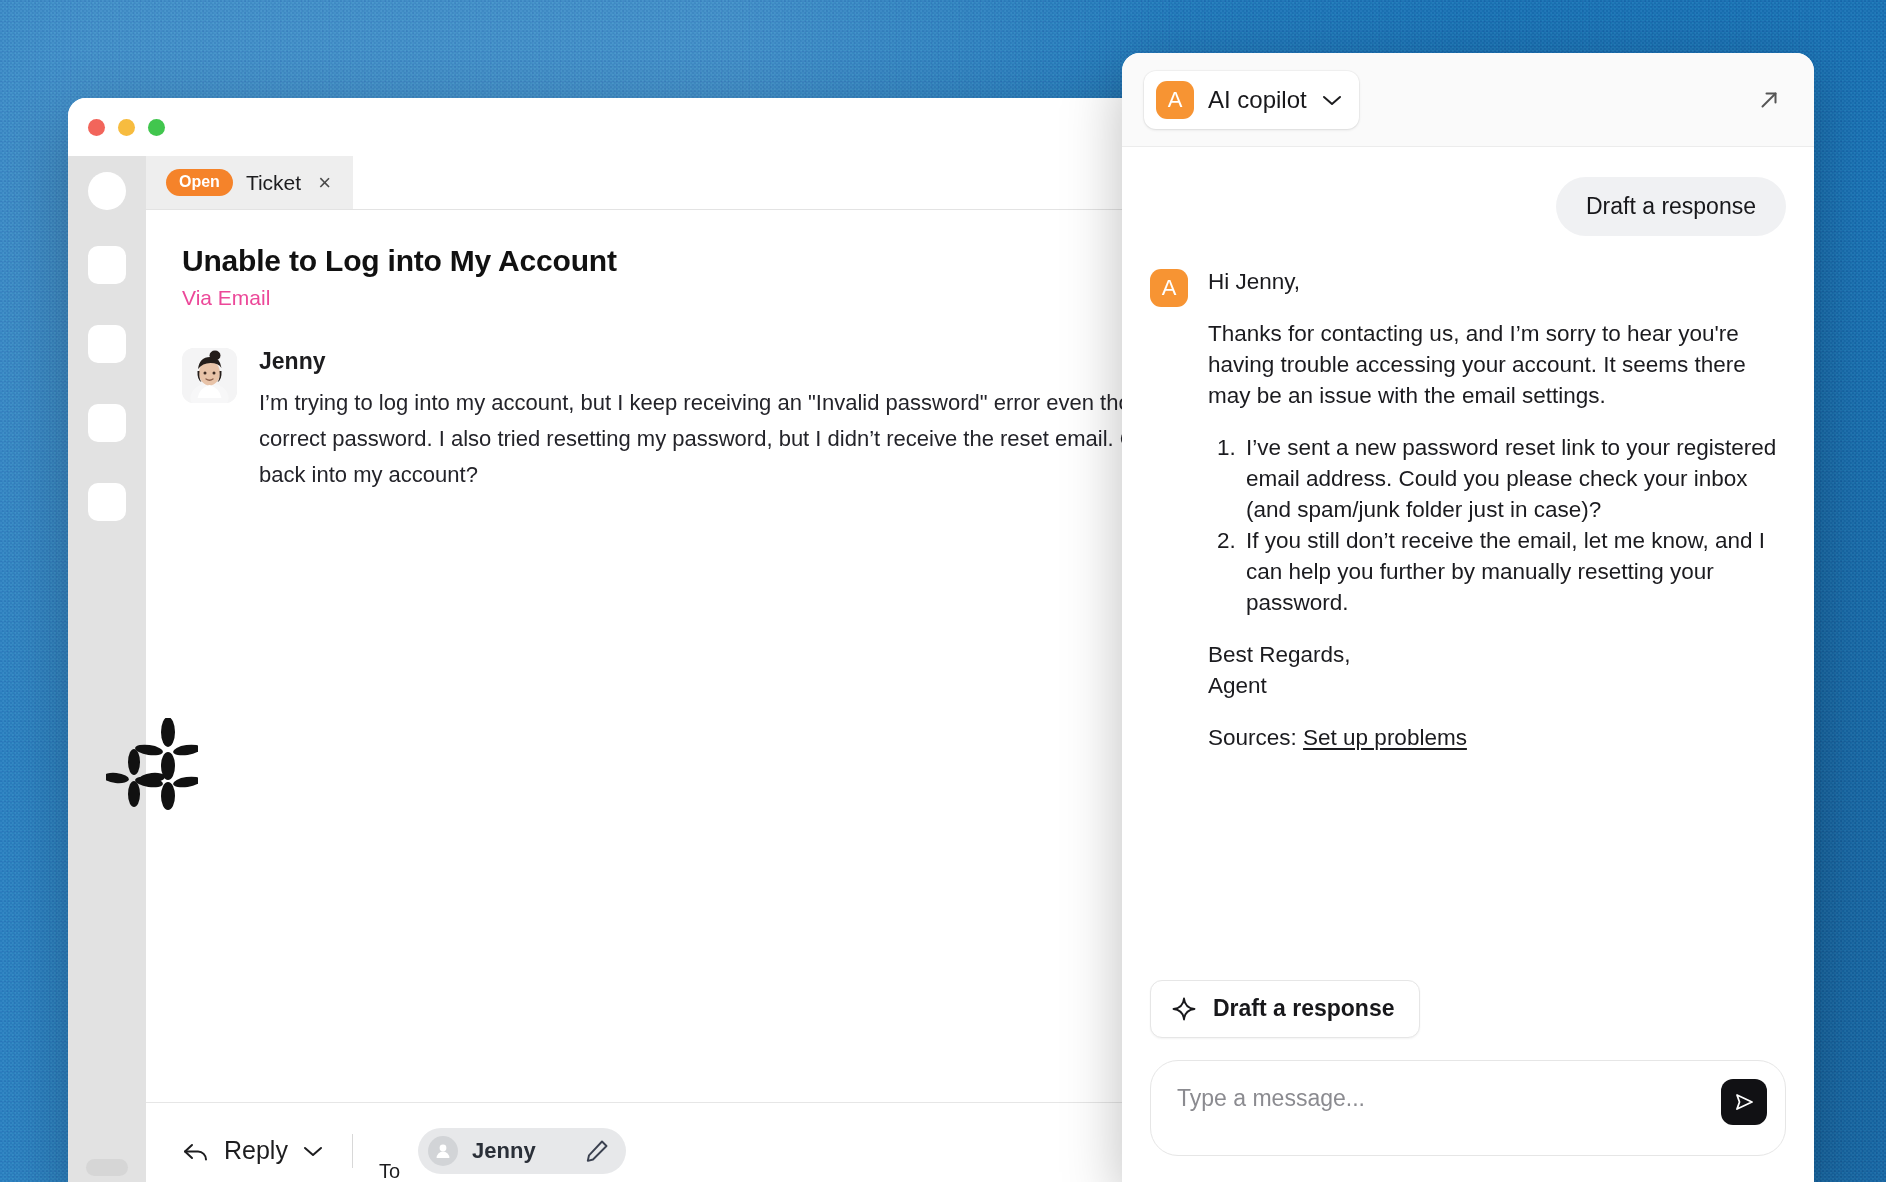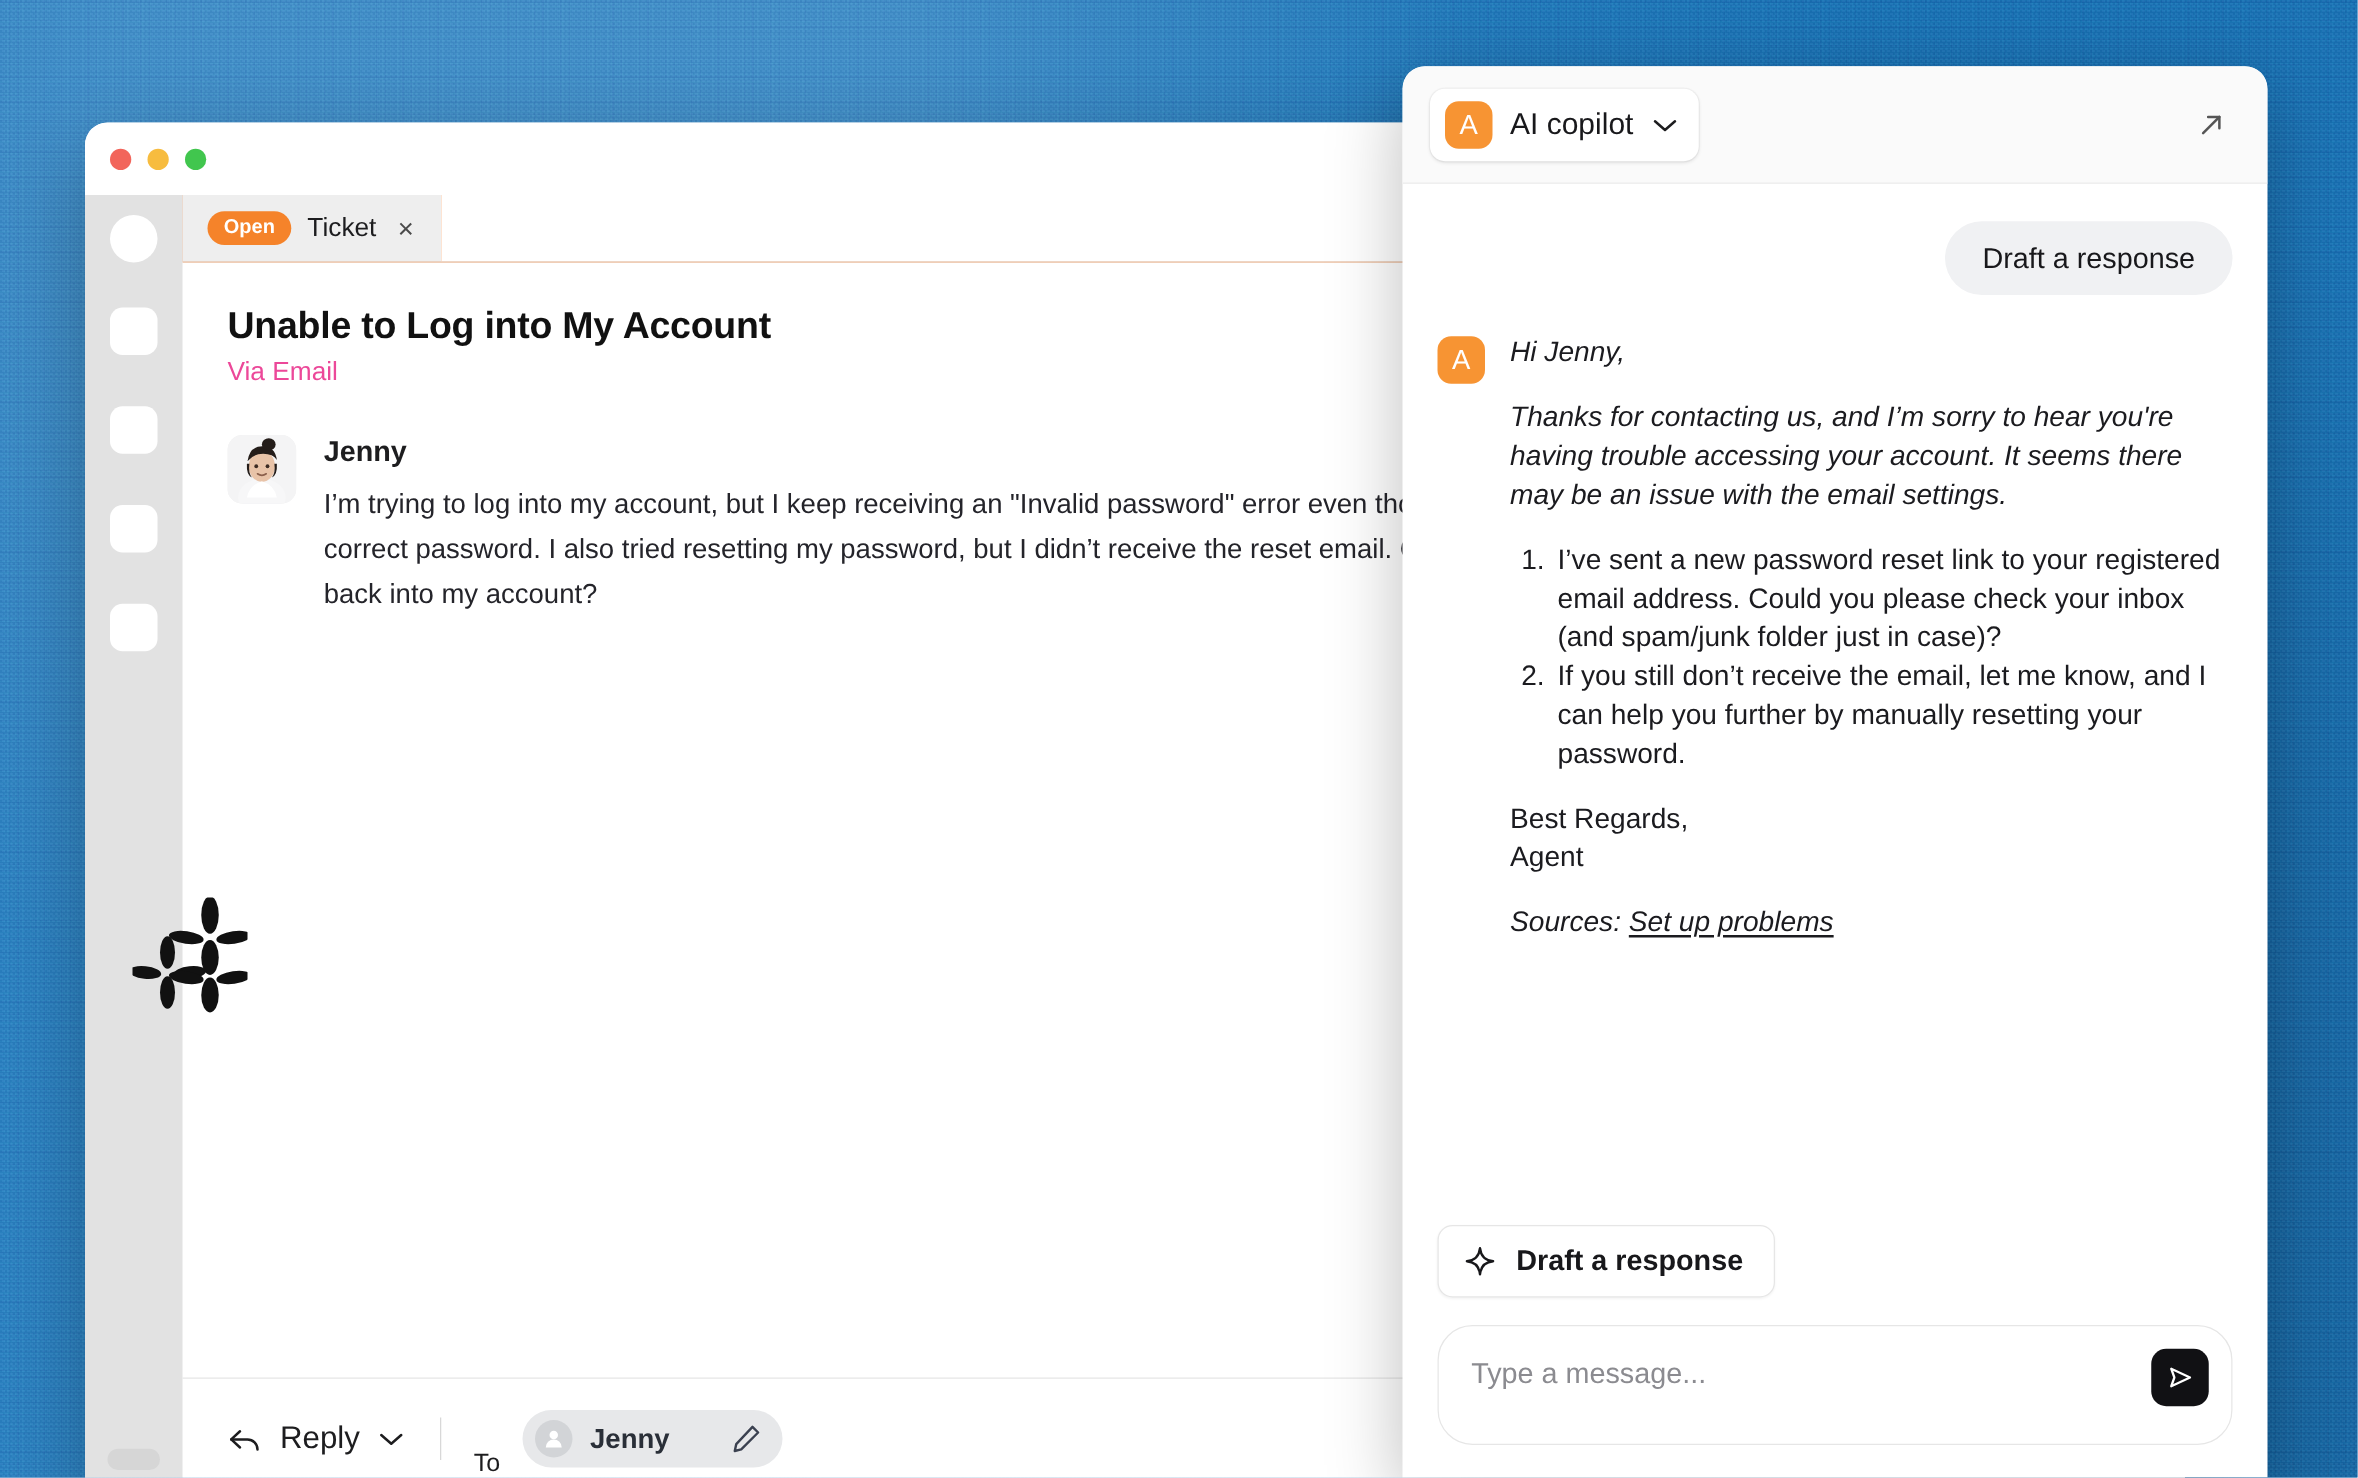--- a/index.html
+++ b/index.html
@@ -84,21 +84,21 @@
   .sparkle-cluster{
     position:absolute; left: 38px; top: 620px; width: 92px; height: 100px;
     pointer-events:none;
   }
 
   
   .content { flex: 1 1 auto; min-width: 0; background: #ffffff; display:flex; flex-direction:column; }
 
   .tabbar {
     height: 54px; flex: 0 0 54px;
-    background: #f97316;
+    background: #a16207;
     display: flex; align-items: stretch;
     border-bottom: 1px solid #e3e3e3;
   }
   .tab {
     display: flex; align-items: center; gap: 13px;
     padding: 0 18px 0 20px;
     background: #eeeeee;
     cursor: default;
   }
   .badge-open {
@@ -196,21 +196,21 @@
   }
 
   .ai-row { display: flex; gap: 20px; margin-top: 30px; }
   .ai-avatar {
     width: 38px; height: 38px; border-radius: 11px; flex: 0 0 38px;
     background: #f79433; color: #fff;
     display: flex; align-items: center; justify-content: center;
     font-size: 22px; font-weight: 500; margin-top: 3px;
   }
   .ai-body { font-size: 22.5px; line-height: 31px; color: #1b1b1f; min-width:0; }
-  .ai-body p { margin: 0 0 21px 0; font-style: italic; }
+  .ai-body p { margin: 0 0 21px 0; }
   .ai-body p.tight { margin-bottom: 0; }
   .ai-body ol { margin: 0 0 21px 0; padding-left: 34px; }
   .ai-body ol li { margin-bottom: 0; padding-left: 4px; }
   .signoff { margin: 0 0 21px 0; }
   .signoff div { line-height: 31px; }
   .sources a { color: #1b1b1f; text-decoration: underline; text-underline-offset: 3px; }
 
   .cp-footer { flex: 0 0 auto; padding: 0 28px 0 28px; }
   .draft-btn {
     display: inline-flex; align-items: center; gap: 16px;

